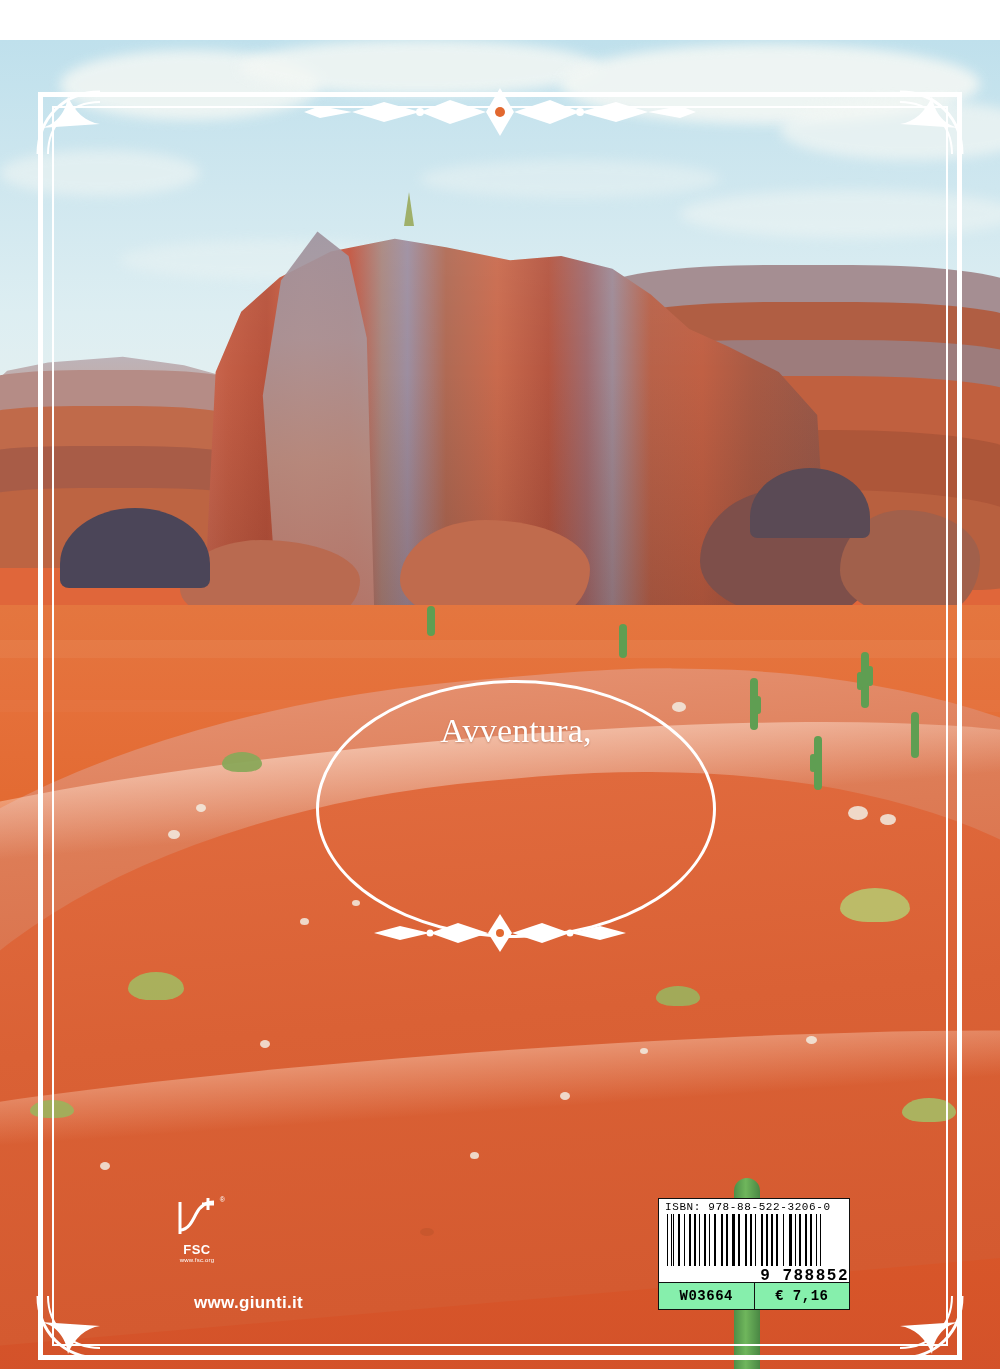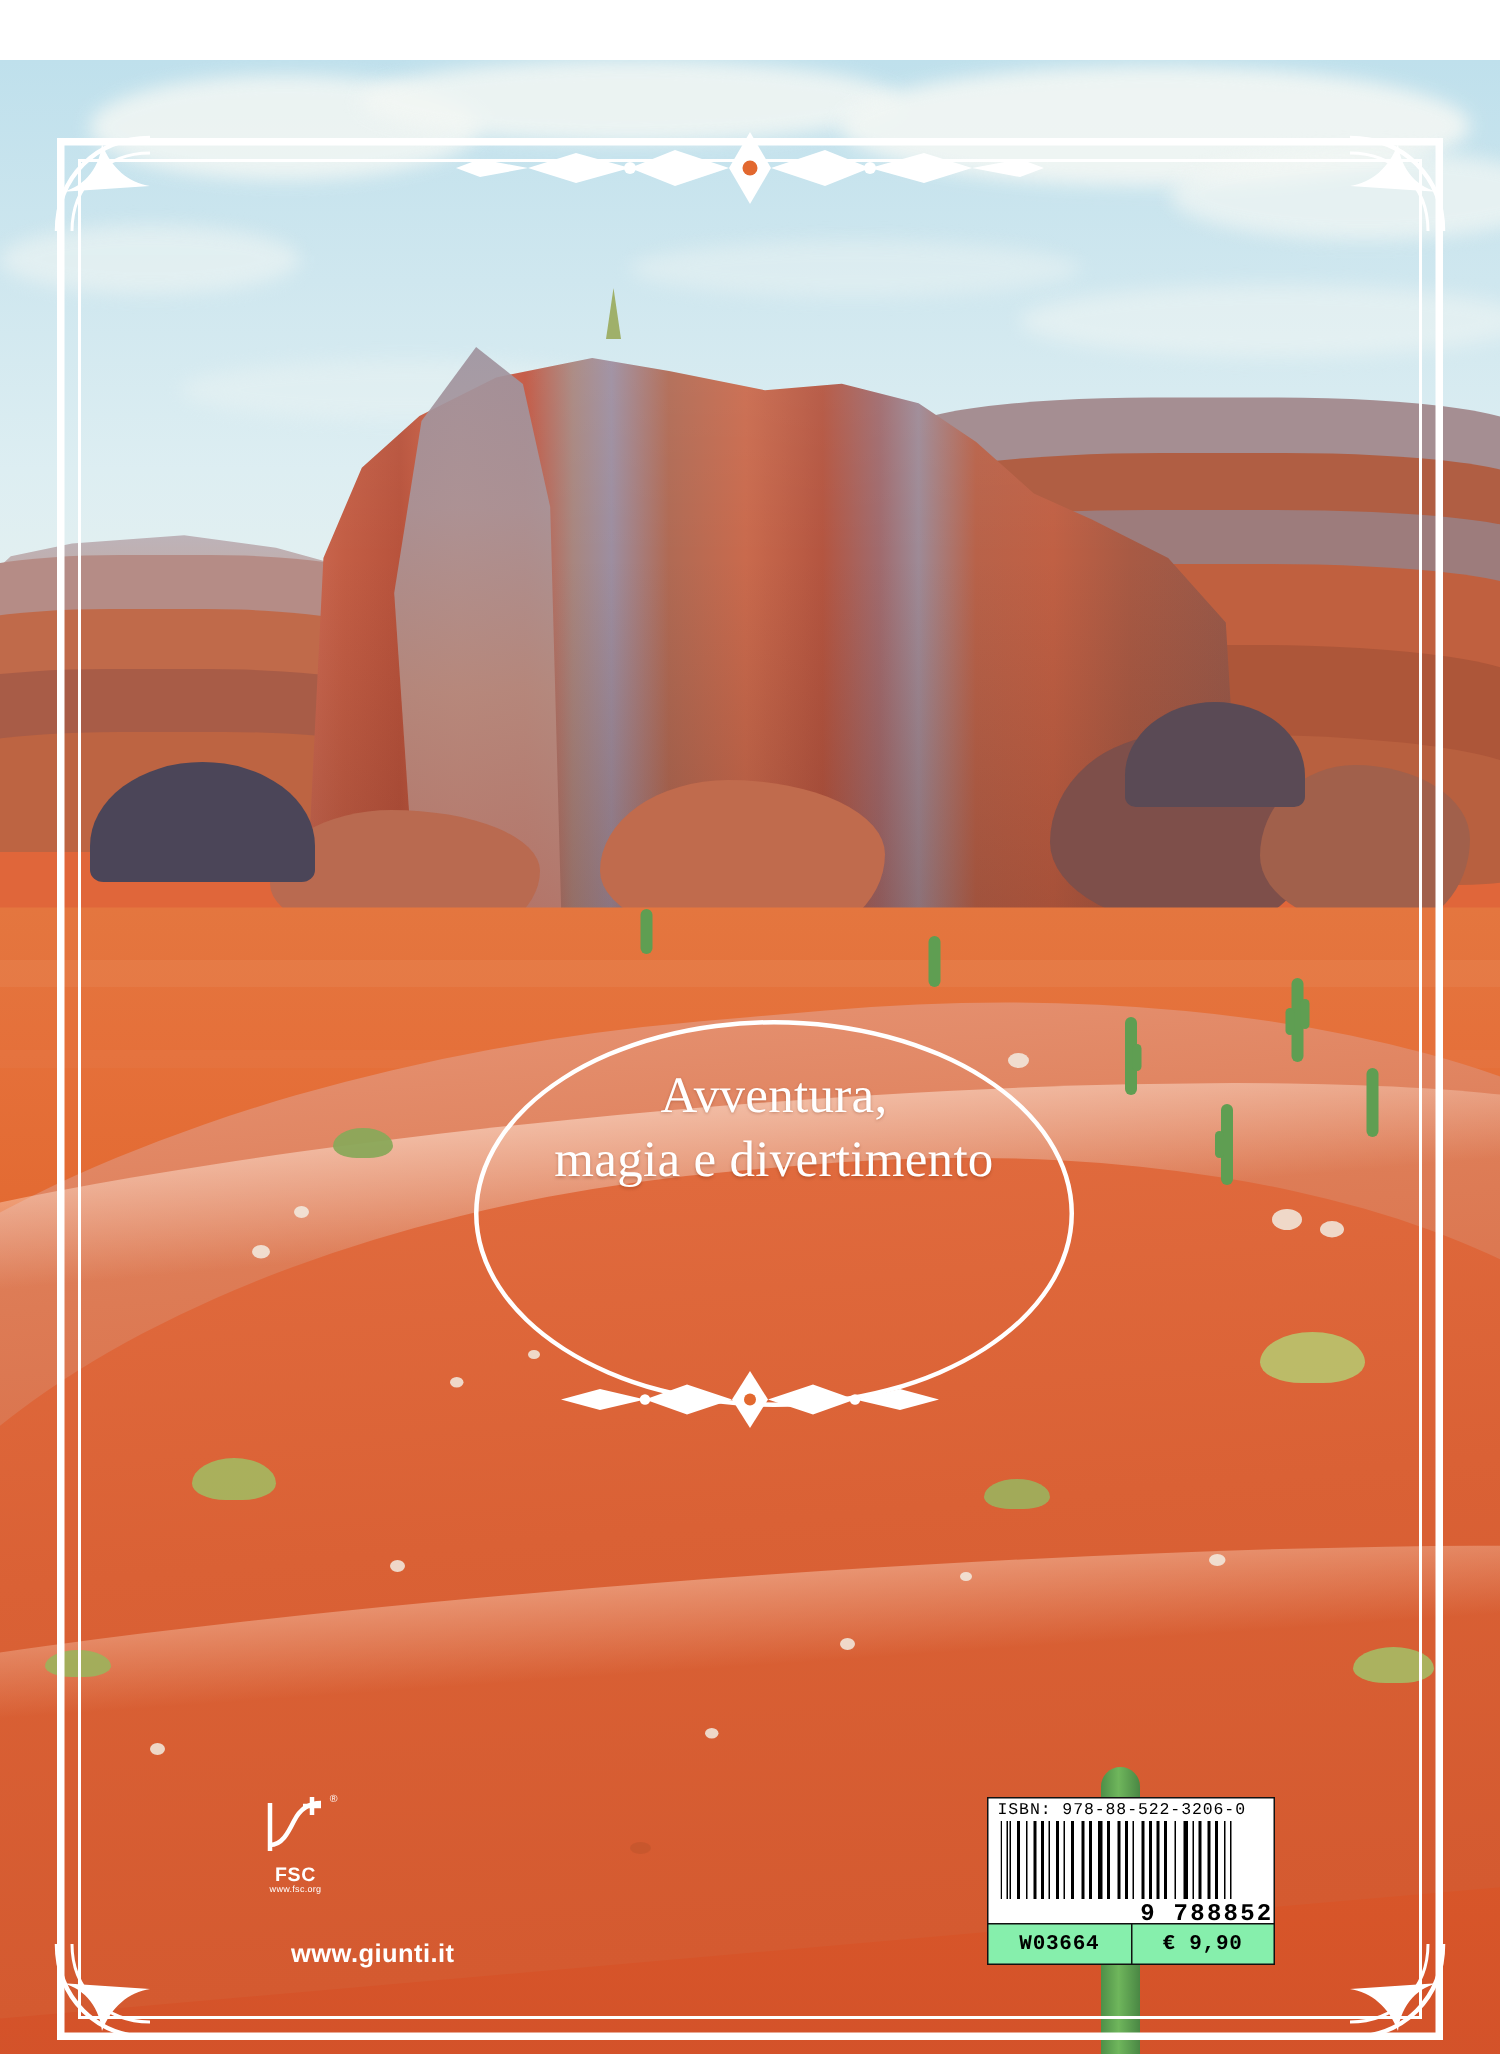--- a/index.html
+++ b/index.html
@@ -508,21 +508,20 @@
       <path d="M214 30 L250 18 L280 30 L250 42 Z"></path>
       <path d="M280 30 L316 20 L348 30 L316 40 Z"></path>
       <circle cx="280" cy="30" r="4"></circle>
       <path d="M348 30 L380 24 L396 30 L380 36 Z"></path>
     </svg>
   </div>
 
   <div class="oval"></div>
   <div class="oval-text">
     <div>Avventura,</div>
-    <div>magia e divertimento</div>
   </div>
 
   <div class="orn-mid">
     <svg viewBox="0 0 260 46" width="260" height="46" fill="#ffffff">
       <path d="M130 4 L142 23 L130 42 L118 23 Z"></path>
       <circle cx="130" cy="23" r="4" fill="#e2682f"></circle>
       <path d="M118 23 L88 13 L60 23 L88 33 Z"></path>
       <path d="M60 23 L30 16 L4 23 L30 30 Z"></path>
       <circle cx="60" cy="23" r="3.5"></circle>
       <path d="M142 23 L172 13 L200 23 L172 33 Z"></path>
@@ -608,16 +607,16 @@
         <i style="width:2px;background:#000"></i>
         <i style="width:2px;background:transparent"></i>
         <i style="width:1px"></i>
         <i style="width:1px;background:transparent"></i>
         <i style="width:1px"></i>
       </div>
     <div class="ean-digits">9 788852 232060</div>
   </div>
   <div class="price-row">
     <div class="cellL">W03664</div>
-    <div class="cellR">€ 9,90</div>
+    <div class="cellR">€ 7,16</div>
   </div>
 
 </div>
 
 </body></html>

